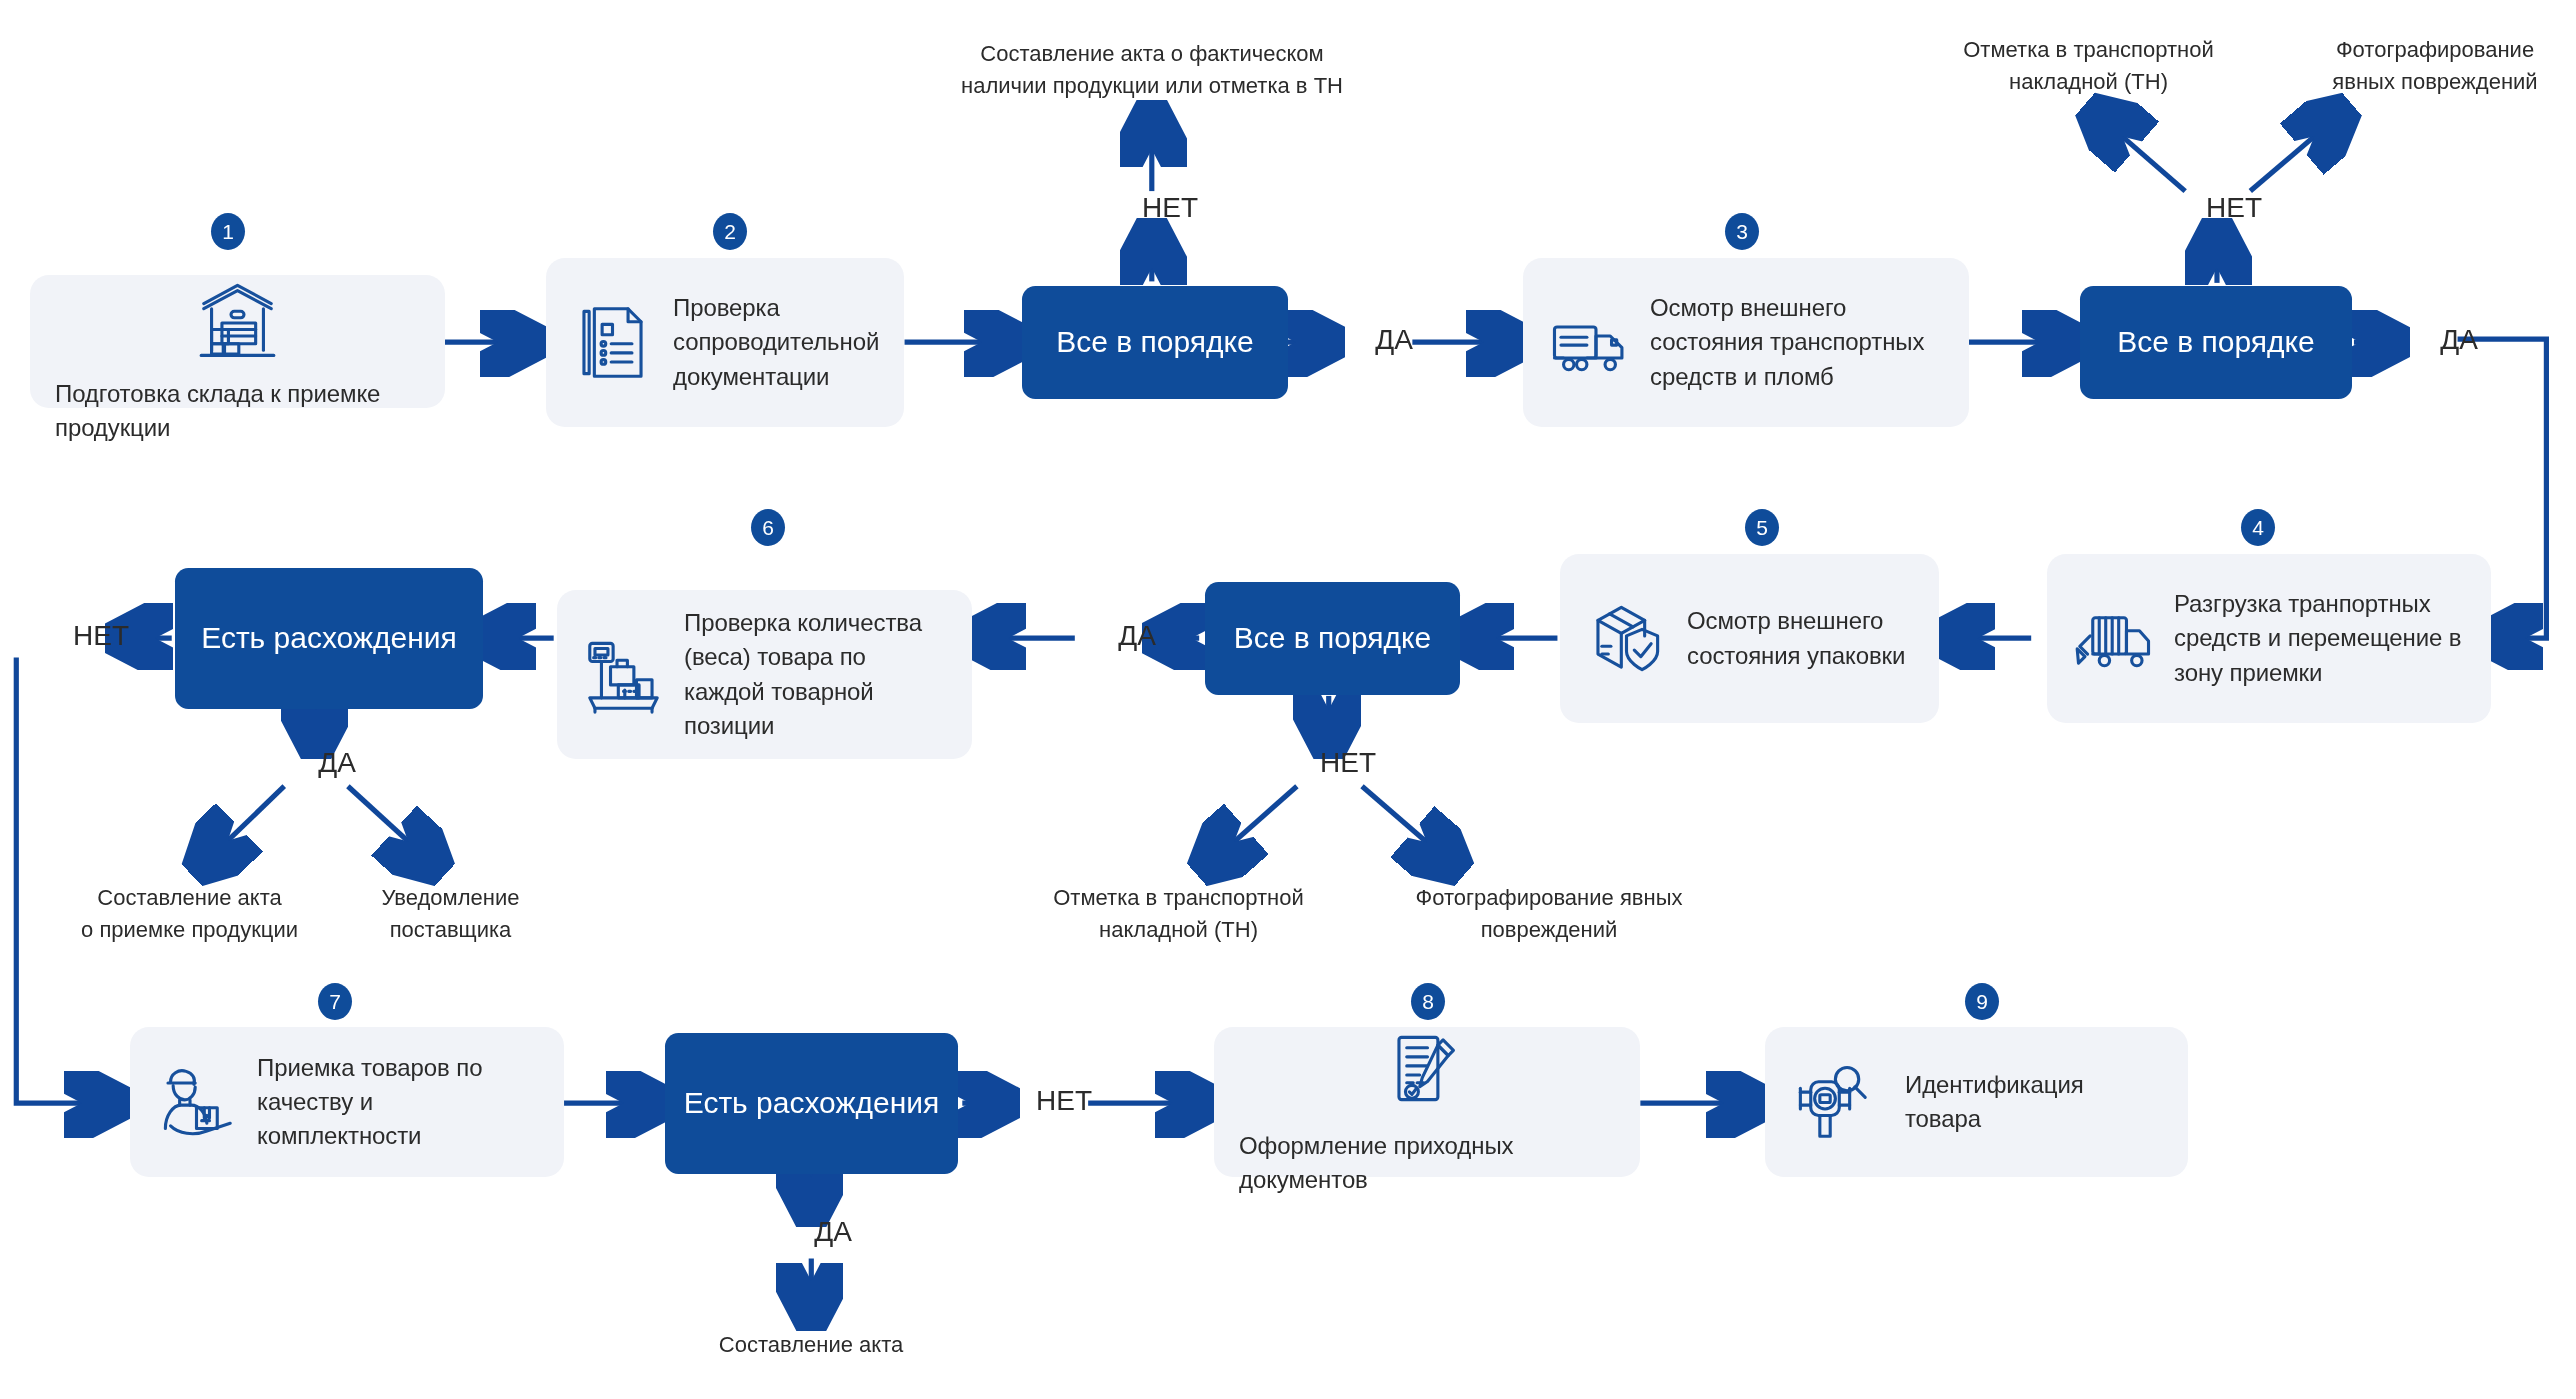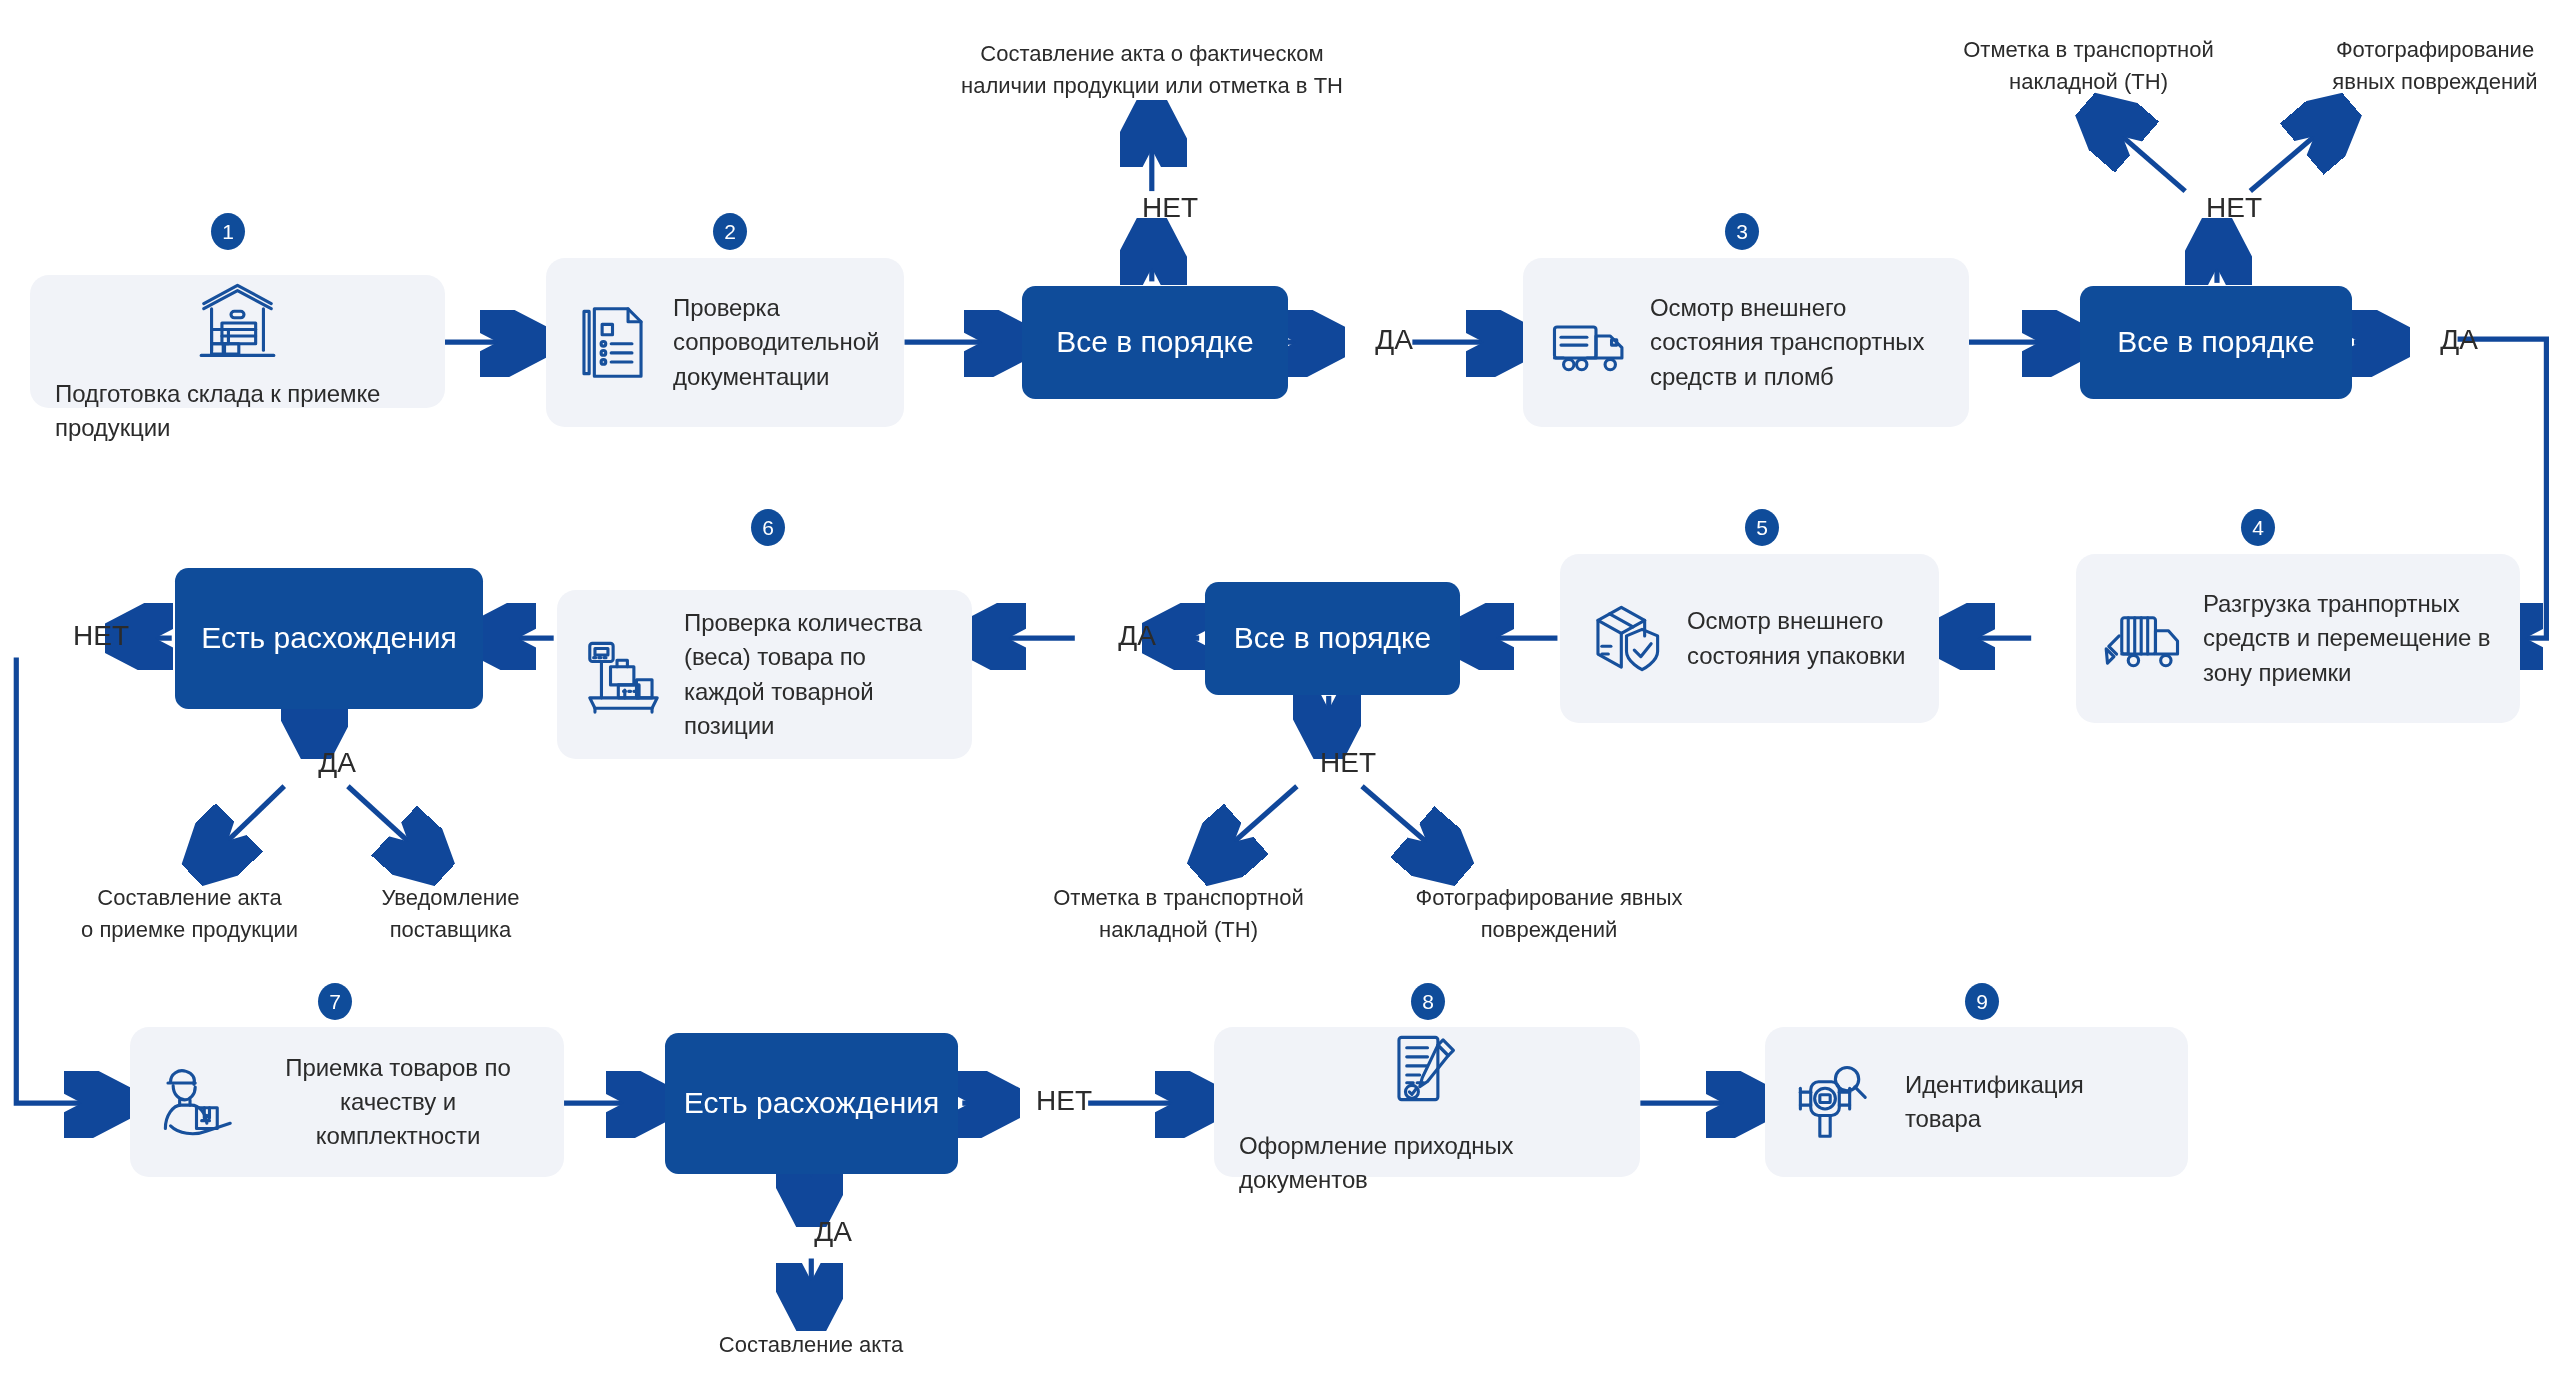--- a/index.html
+++ b/index.html
@@ -254,21 +254,21 @@
   <div class="lbl" style="left:1896px;top:34px;width:385px;">Отметка в транспортной
 накладной (ТН)</div>
 
   <div class="lbl" style="left:2287px;top:34px;width:296px;">Фотографирование
 явных повреждений</div>
 
   <div class="yn" style="left:2397px;top:326px;width:81px;">ДА</div>
 
   <div class="badge" style="left:2241px;top:509px;">4</div>
 
-  <div class="card" style="left:2047px;top:554px;width:444px;height:169px;margin-left:29px;">
+  <div class="card" style="left:2047px;top:554px;width:444px;height:169px;">
     <span class="ico">
       <svg viewBox="0 0 64 64" stroke="#17509C" stroke-width="2.4" fill="none" stroke-linecap="round" stroke-linejoin="round">
         <rect x="16" y="16" width="26" height="28" rx="2"></rect>
         <path d="M21 16 V44"></path>
           <path d="M26 16 V44"></path>
           <path d="M31 16 V44"></path>
           <path d="M36 16 V44"></path>
         <path d="M42 26 H52 L59 34 V44 H42 Z"></path>
         <circle cx="25" cy="49" r="4"></circle>
         <circle cx="50" cy="49" r="4"></circle>
@@ -346,21 +346,21 @@
   <div class="yn" style="left:275px;top:749px;width:81px;">ДА</div>
 
   <div class="lbl" style="left:34px;top:882px;width:311px;">Составление акта
 о приемке продукции</div>
 
   <div class="lbl" style="left:332px;top:882px;width:237px;text-align:center;">Уведомление
 поставщика</div>
 
   <div class="badge" style="left:318px;top:983px;">7</div>
 
-  <div class="card" style="left:130px;top:1027px;width:434px;height:150px;text-align:center;">
+  <div class="card" style="left:130px;top:1027px;width:434px;height:150px;">
     <span class="ico">
       <svg viewBox="0 0 64 64" stroke="#17509C" stroke-width="2.4" fill="none" stroke-linecap="round" stroke-linejoin="round">
         <path d="M12 16 C12 10 18 6 24 8 C30 10 31 14 30 18"></path>
         <path d="M10 17 H31"></path>
         <path d="M14 19 C14 26 19 30 23 30 C27 30 31 26 31 20"></path>
         <path d="M19 30 V34"></path>
           <path d="M27 30 V34"></path>
         <path d="M8 52 C8 42 14 34 20 34 H28 C34 34 39 40 40 48"></path>
         <path d="M32 36 L48 36 L48 52 L32 52 Z"></path>
         <path d="M38 36 V44 L40 42 L42 44 V36"></path>

